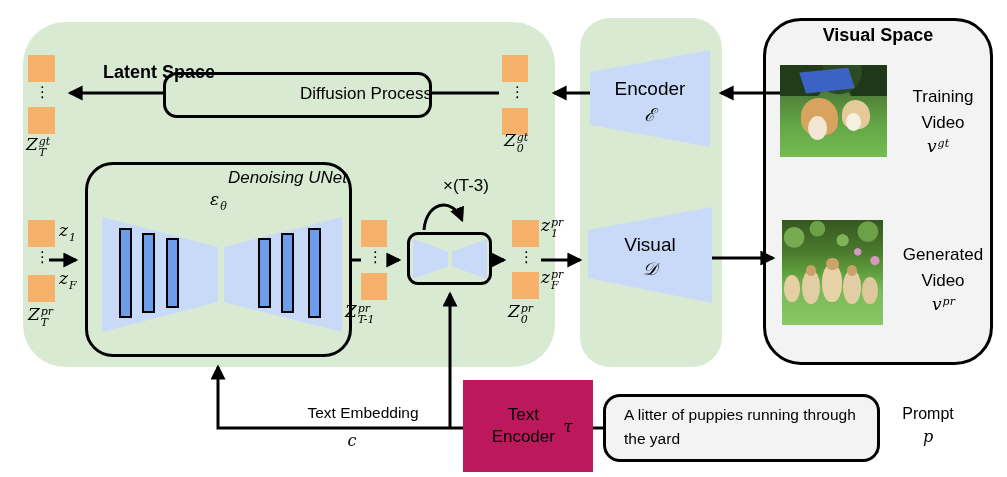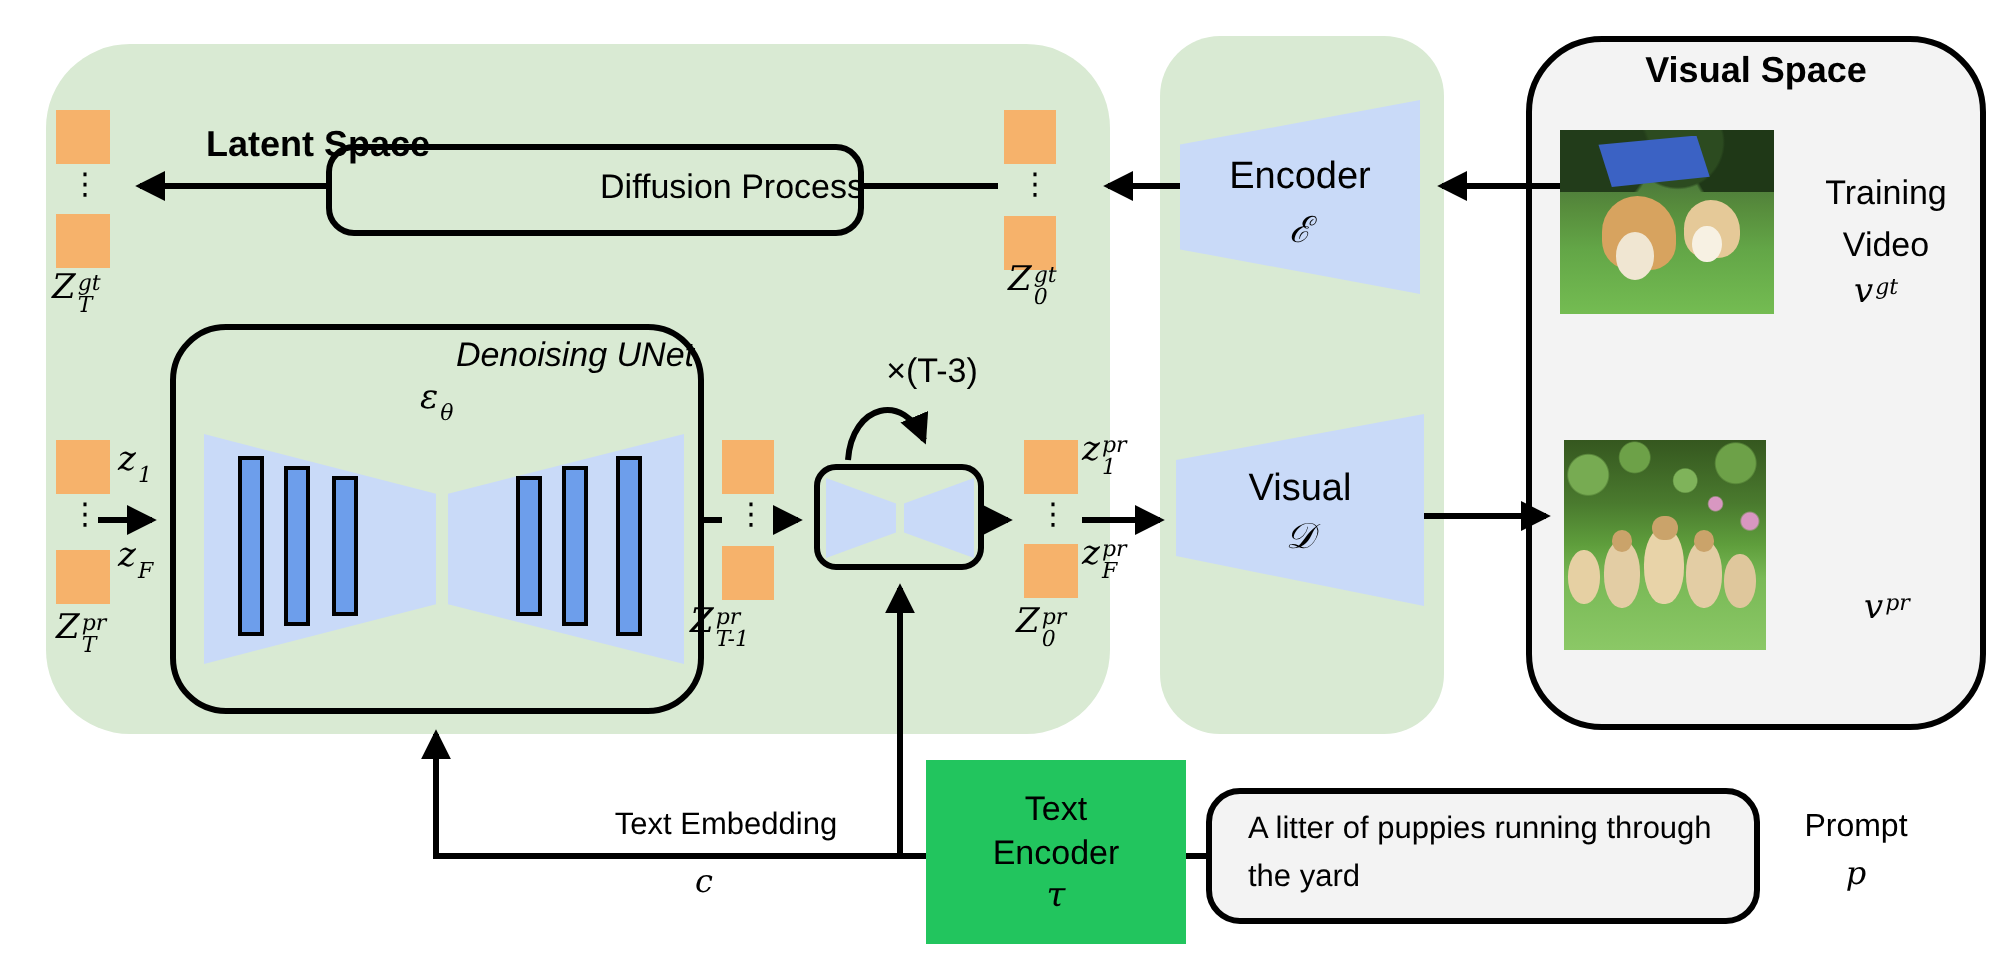--- a/index.html
+++ b/index.html
@@ -186,29 +186,30 @@
     <div style="left:0;top:0;width:100%;height:55%;background:radial-gradient(circle at 12% 30%,#77ab52 0 10%,transparent 11%),radial-gradient(circle at 35% 15%,#6da148 0 9%,transparent 10%),radial-gradient(circle at 60% 35%,#7fb35a 0 8%,transparent 9%),radial-gradient(circle at 85% 20%,#6da148 0 10%,transparent 11%),radial-gradient(circle at 75% 55%,#d897c1 0 4%,transparent 5%),radial-gradient(circle at 92% 70%,#d897c1 0 4%,transparent 5%);"></div>
     <div style="left:2%;top:52%;width:16%;height:26%;background:#e6d0a3;border-radius:48%;"></div>
     <div style="left:20%;top:48%;width:18%;height:32%;background:#e3cda4;border-radius:48%;"></div>
     <div style="left:40%;top:42%;width:19%;height:36%;background:#e8d3a8;border-radius:48%;"></div>
     <div style="left:60%;top:48%;width:18%;height:32%;background:#e3cda4;border-radius:48%;"></div>
     <div style="left:79%;top:54%;width:16%;height:26%;background:#dfc79c;border-radius:48%;"></div>
     <div style="left:44%;top:36%;width:12%;height:12%;background:#caa36a;border-radius:50%;"></div>
     <div style="left:24%;top:43%;width:10%;height:10%;background:#caa36a;border-radius:50%;"></div>
     <div style="left:64%;top:43%;width:10%;height:10%;background:#caa36a;border-radius:50%;"></div>
   </div>
+  <div class="abs txt" style="left:893px;top:242px;width:100px;text-align:center;font-size:17px;line-height:1.55;">Generated Video</div>
   <div class="abs mvar mlabel" style="left:932px;top:296px;">
     <span class="b">v</span>
     <span class="ss">
         <span>pr</span>
         <span></span>
       </span>
   </div>
 
-  <div class="abs" style="left:463px;top:380px;width:130px;height:92px;background:#22c55e;z-index:5;display:flex;flex-direction:column;align-items:center;justify-content:center;">
+  <div class="abs" style="left:463px;top:380px;width:130px;height:92px;background:#be185d;z-index:5;display:flex;align-items:center;justify-content:center;">
     <div style="font-size:17px;text-align:center;width:80px;line-height:1.3;z-index:20;">Text Encoder</div>
     <div style="font-size:17px;font-family:'DejaVu Serif',serif;font-style:italic;z-index:20;">τ</div>
   </div>
 
   <div class="abs obox" style="left:603px;top:394px;width:277px;height:68px;border-radius:17px;background:#f3f3f3;"></div>
   <div class="abs txt" style="left:624px;top:403px;width:240px;font-size:15.5px;line-height:1.55;z-index:20;">A litter of puppies running through the yard</div>
   <div class="abs txt" style="left:893px;top:405px;width:70px;text-align:center;font-size:16px;">Prompt</div>
   <div class="abs txt" style="left:893px;top:427px;width:70px;text-align:center;font-size:16px;font-family:'DejaVu Serif',serif;font-style:italic;">p</div>
 
   <div class="abs txt" style="left:278px;top:404px;width:170px;text-align:center;font-size:15.5px;">Text Embedding</div>

